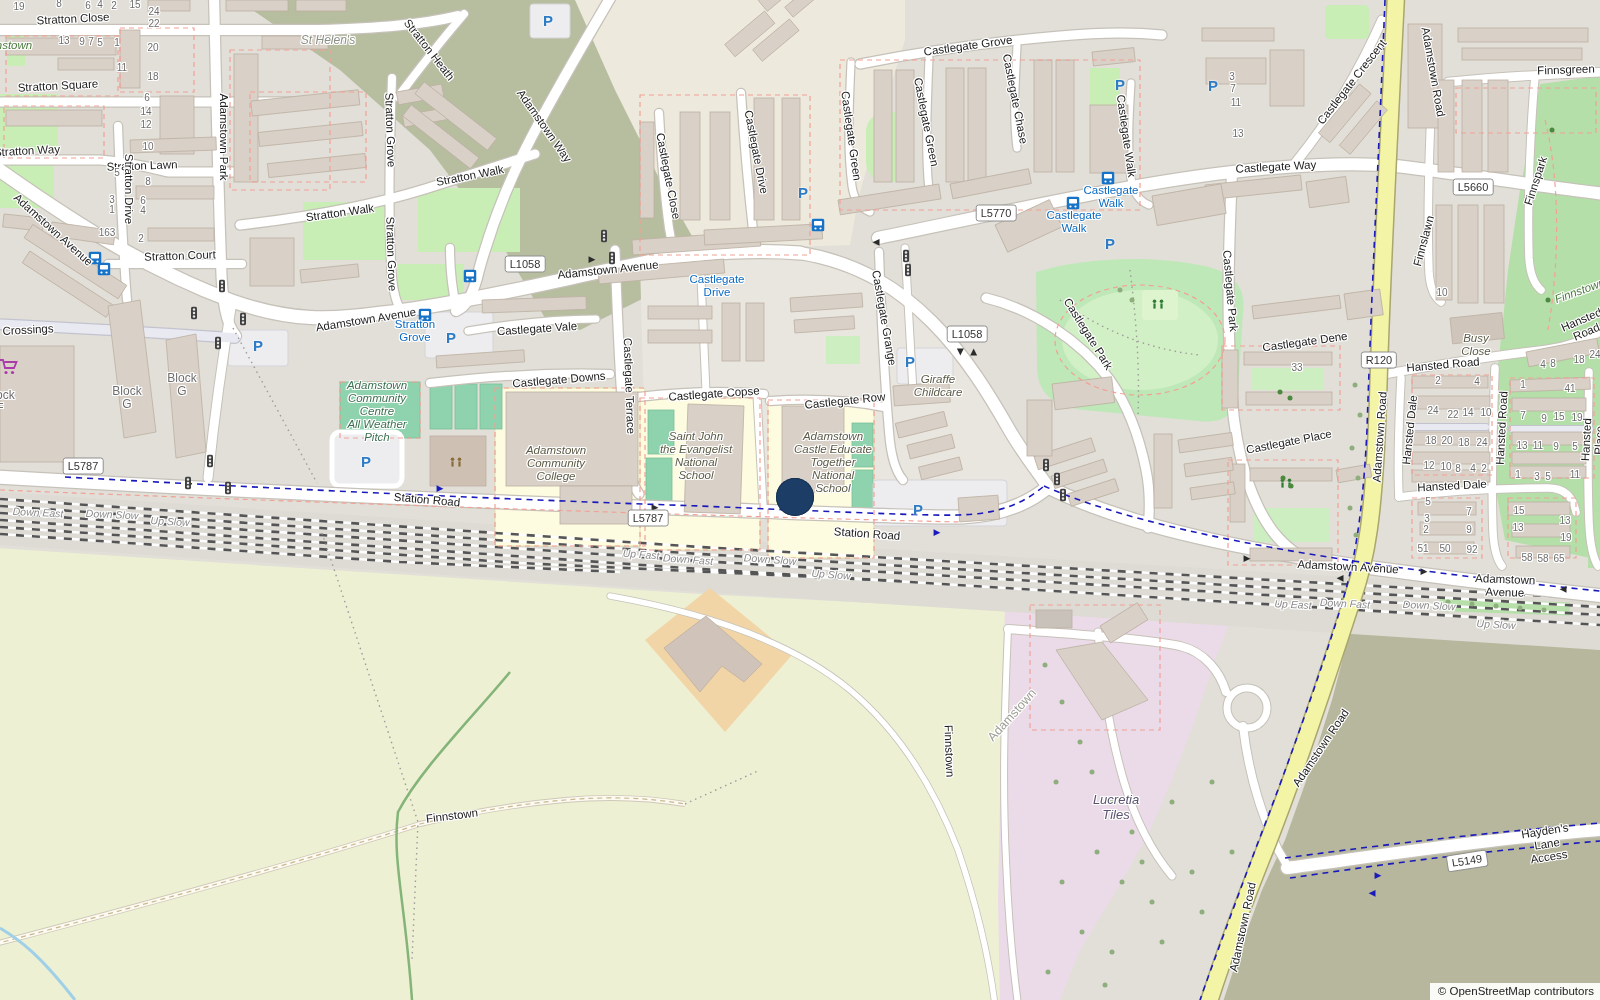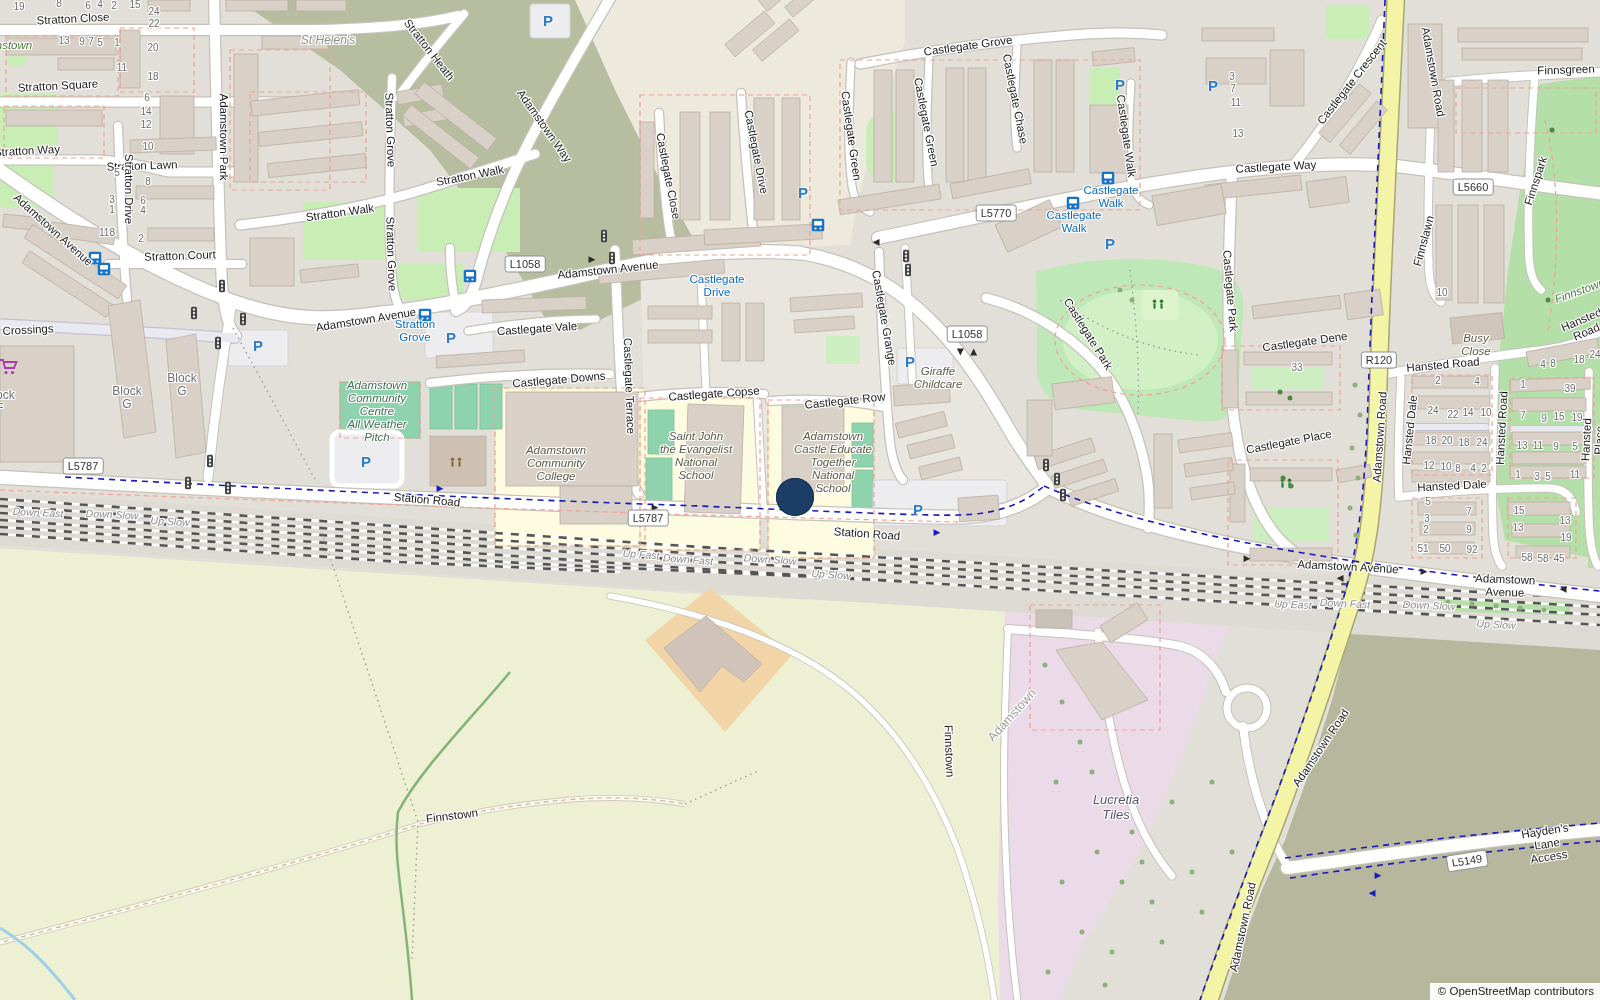--- a/index.html
+++ b/index.html
@@ -739,21 +739,21 @@
 College</span>
       <span class="lbl k-p" style="left: 696px; top: 456px; transform: translate(-50%, -50%);">Saint John
 the Evangelist
 National
 School</span>
       <span class="lbl k-p" style="left: 833px; top: 462px; transform: translate(-50%, -50%);">Adamstown
 Castle Educate
 Together
 National
 School</span>
-      <span class="lbl k-p" style="left: 938px; top: 378px; transform: translate(-50%, -50%);">Giraffe
+      <span class="lbl k-p" style="left: 938px; top: 386px; transform: translate(-50%, -50%);">Giraffe
 Childcare</span>
       <span class="lbl k-p" style="left: 1476px; top: 345px; transform: translate(-50%, -50%);">Busy
 Close</span>
       <span class="lbl k-i" style="left: 1116px; top: 808px; transform: translate(-50%, -50%);">Lucretia
 Tiles</span>
       <span class="lbl k-bl" style="left: 127px; top: 398px; transform: translate(-50%, -50%);">Block
 G</span>
       <span class="lbl k-bl" style="left: 182px; top: 385px; transform: translate(-50%, -50%);">Block
 G</span>
       <span class="lbl k-bl" style="left: 0px; top: 402px; transform: translate(-50%, -50%);">Block
@@ -793,21 +793,21 @@
       <span class="lbl k-n" style="left: 146px; top: 112px; transform: translate(-50%, -50%);">14</span>
       <span class="lbl k-n" style="left: 146px; top: 125px; transform: translate(-50%, -50%);">12</span>
       <span class="lbl k-n" style="left: 148px; top: 147px; transform: translate(-50%, -50%);">10</span>
       <span class="lbl k-n" style="left: 117px; top: 173px; transform: translate(-50%, -50%);">5</span>
       <span class="lbl k-n" style="left: 148px; top: 182px; transform: translate(-50%, -50%);">8</span>
       <span class="lbl k-n" style="left: 112px; top: 200px; transform: translate(-50%, -50%);">3</span>
       <span class="lbl k-n" style="left: 112px; top: 210px; transform: translate(-50%, -50%);">1</span>
       <span class="lbl k-n" style="left: 143px; top: 201px; transform: translate(-50%, -50%);">6</span>
       <span class="lbl k-n" style="left: 143px; top: 211px; transform: translate(-50%, -50%);">4</span>
       <span class="lbl k-n" style="left: 141px; top: 239px; transform: translate(-50%, -50%);">2</span>
-      <span class="lbl k-n" style="left: 107px; top: 233px; transform: translate(-50%, -50%);">118</span>
+      <span class="lbl k-n" style="left: 107px; top: 233px; transform: translate(-50%, -50%);">163</span>
       <span class="lbl k-n" style="left: 1232px; top: 77px; transform: translate(-50%, -50%);">3</span>
       <span class="lbl k-n" style="left: 1233px; top: 89px; transform: translate(-50%, -50%);">7</span>
       <span class="lbl k-n" style="left: 1236px; top: 103px; transform: translate(-50%, -50%);">11</span>
       <span class="lbl k-n" style="left: 1238px; top: 134px; transform: translate(-50%, -50%);">13</span>
       <span class="lbl k-n" style="left: 1442px; top: 293px; transform: translate(-50%, -50%);">10</span>
       <span class="lbl k-n" style="left: 1297px; top: 368px; transform: translate(-50%, -50%);">33</span>
       <span class="lbl k-n" style="left: 1438px; top: 381px; transform: translate(-50%, -50%);">2</span>
       <span class="lbl k-n" style="left: 1477px; top: 382px; transform: translate(-50%, -50%);">4</span>
       <span class="lbl k-n" style="left: 1433px; top: 411px; transform: translate(-50%, -50%);">24</span>
       <span class="lbl k-n" style="left: 1453px; top: 415px; transform: translate(-50%, -50%);">22</span>
@@ -824,40 +824,40 @@
       <span class="lbl k-n" style="left: 1484px; top: 469px; transform: translate(-50%, -50%);">2</span>
       <span class="lbl k-n" style="left: 1428px; top: 502px; transform: translate(-50%, -50%);">5</span>
       <span class="lbl k-n" style="left: 1427px; top: 519px; transform: translate(-50%, -50%);">3</span>
       <span class="lbl k-n" style="left: 1426px; top: 530px; transform: translate(-50%, -50%);">2</span>
       <span class="lbl k-n" style="left: 1469px; top: 512px; transform: translate(-50%, -50%);">7</span>
       <span class="lbl k-n" style="left: 1469px; top: 530px; transform: translate(-50%, -50%);">9</span>
       <span class="lbl k-n" style="left: 1423px; top: 549px; transform: translate(-50%, -50%);">51</span>
       <span class="lbl k-n" style="left: 1445px; top: 549px; transform: translate(-50%, -50%);">50</span>
       <span class="lbl k-n" style="left: 1472px; top: 550px; transform: translate(-50%, -50%);">92</span>
       <span class="lbl k-n" style="left: 1523px; top: 385px; transform: translate(-50%, -50%);">1</span>
-      <span class="lbl k-n" style="left: 1570px; top: 389px; transform: translate(-50%, -50%);">39</span>
+      <span class="lbl k-n" style="left: 1570px; top: 389px; transform: translate(-50%, -50%);">41</span>
       <span class="lbl k-n" style="left: 1523px; top: 416px; transform: translate(-50%, -50%);">7</span>
       <span class="lbl k-n" style="left: 1544px; top: 419px; transform: translate(-50%, -50%);">9</span>
       <span class="lbl k-n" style="left: 1559px; top: 417px; transform: translate(-50%, -50%);">15</span>
       <span class="lbl k-n" style="left: 1577px; top: 418px; transform: translate(-50%, -50%);">19</span>
       <span class="lbl k-n" style="left: 1522px; top: 446px; transform: translate(-50%, -50%);">13</span>
       <span class="lbl k-n" style="left: 1538px; top: 446px; transform: translate(-50%, -50%);">11</span>
       <span class="lbl k-n" style="left: 1556px; top: 447px; transform: translate(-50%, -50%);">9</span>
       <span class="lbl k-n" style="left: 1575px; top: 447px; transform: translate(-50%, -50%);">5</span>
       <span class="lbl k-n" style="left: 1518px; top: 475px; transform: translate(-50%, -50%);">1</span>
       <span class="lbl k-n" style="left: 1537px; top: 477px; transform: translate(-50%, -50%);">3</span>
       <span class="lbl k-n" style="left: 1548px; top: 477px; transform: translate(-50%, -50%);">5</span>
       <span class="lbl k-n" style="left: 1575px; top: 475px; transform: translate(-50%, -50%);">11</span>
       <span class="lbl k-n" style="left: 1519px; top: 511px; transform: translate(-50%, -50%);">15</span>
       <span class="lbl k-n" style="left: 1518px; top: 528px; transform: translate(-50%, -50%);">13</span>
       <span class="lbl k-n" style="left: 1565px; top: 521px; transform: translate(-50%, -50%);">13</span>
       <span class="lbl k-n" style="left: 1566px; top: 538px; transform: translate(-50%, -50%);">19</span>
       <span class="lbl k-n" style="left: 1527px; top: 558px; transform: translate(-50%, -50%);">58</span>
       <span class="lbl k-n" style="left: 1543px; top: 559px; transform: translate(-50%, -50%);">58</span>
-      <span class="lbl k-n" style="left: 1559px; top: 559px; transform: translate(-50%, -50%);">45</span>
+      <span class="lbl k-n" style="left: 1559px; top: 559px; transform: translate(-50%, -50%);">65</span>
       <span class="lbl k-n" style="left: 1543px; top: 365px; transform: translate(-50%, -50%);">4</span>
       <span class="lbl k-n" style="left: 1553px; top: 364px; transform: translate(-50%, -50%);">8</span>
       <span class="lbl k-n" style="left: 1579px; top: 360px; transform: translate(-50%, -50%);">18</span>
       <span class="lbl k-n" style="left: 1595px; top: 355px; transform: translate(-50%, -50%);">24</span>
       <span class="badge" style="left: 525px; top: 264px; transform: translate(-50%, -50%);">L1058</span>
       <span class="badge" style="left: 967px; top: 334px; transform: translate(-50%, -50%);">L1058</span>
       <span class="badge" style="left: 996px; top: 213px; transform: translate(-50%, -50%);">L5770</span>
       <span class="badge" style="left: 83px; top: 466px; transform: translate(-50%, -50%);">L5787</span>
       <span class="badge" style="left: 648px; top: 518px; transform: translate(-50%, -50%);">L5787</span>
       <span class="badge" style="left: 1379px; top: 360px; transform: translate(-50%, -50%);">R120</span>

